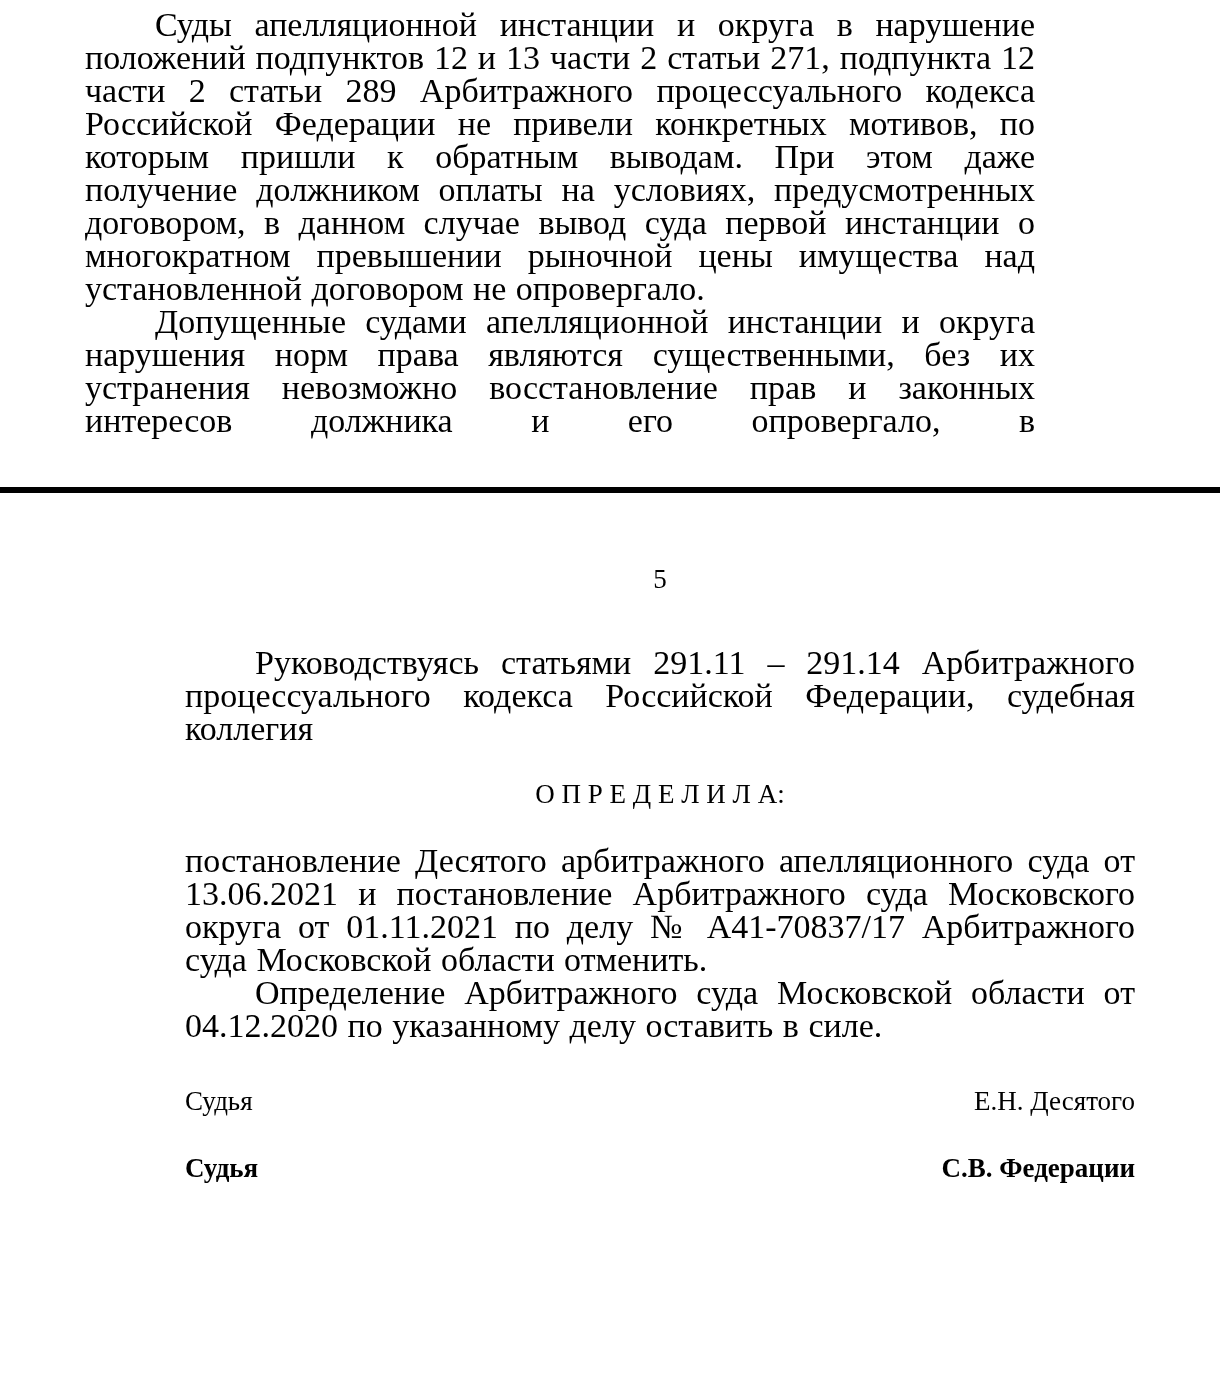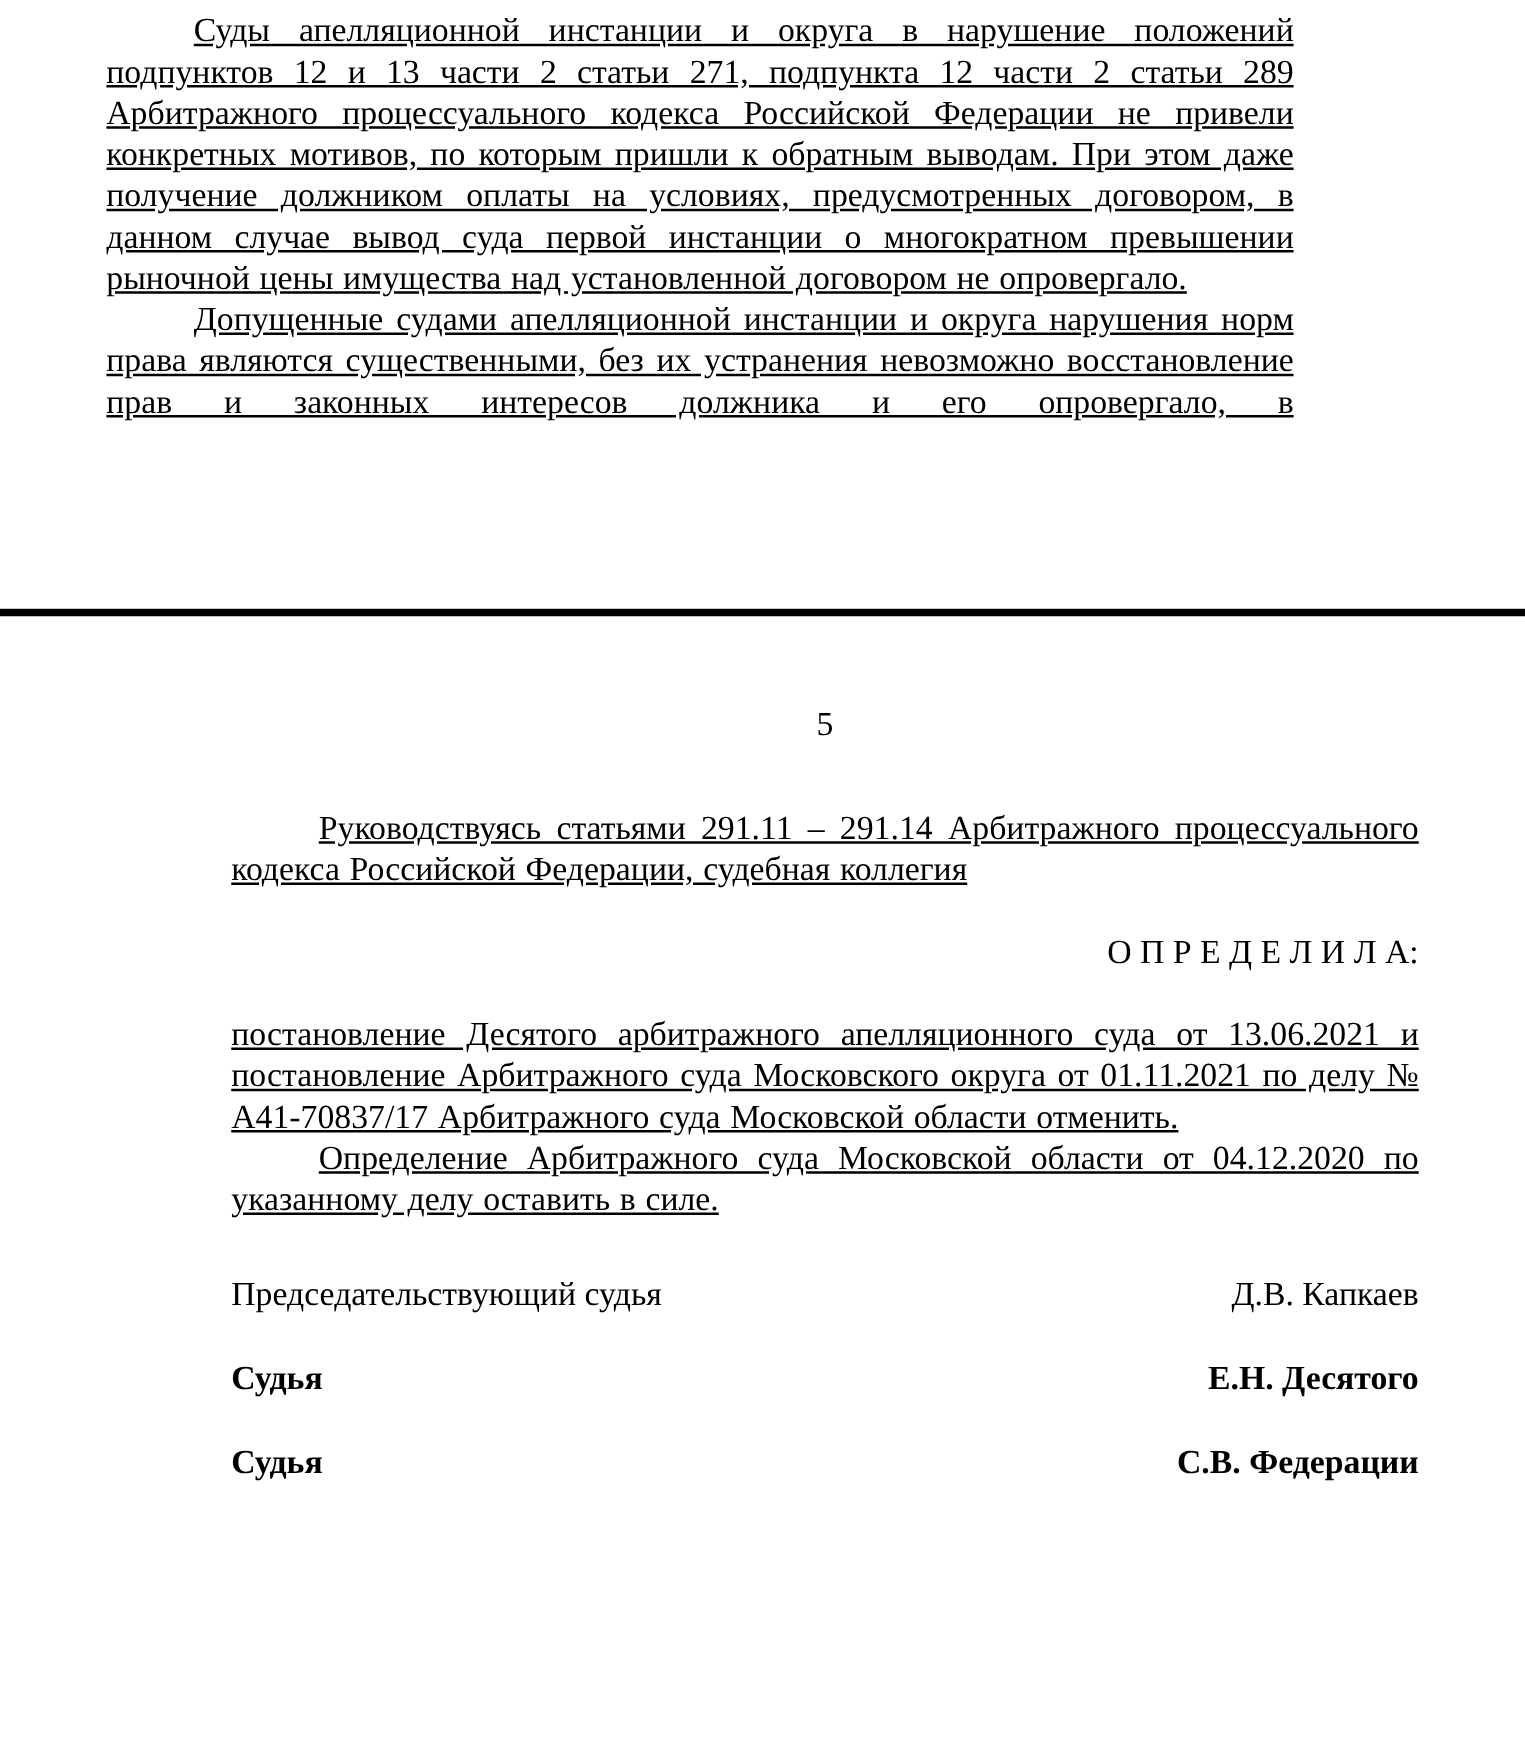--- a/index.html
+++ b/index.html
@@ -24,25 +24,24 @@
   
   .prev-page-block {
     height: 487px;           
     padding-top: 8px;
     margin-left: 85px;
     margin-right: 185px;
     overflow: hidden;
   }
   .para {
     margin: 0;
-    font-size: 27px;
+    font-size: 34px;
     line-height: 33px;
     text-align: justify;
     word-spacing: 1px;
-    text-decoration: underline;
   }
   .para.indent { text-indent: 70px; }
   .para.justify-last { text-align-last: justify; }
   
   .page-divider {
     width: 1220px;
     height: 6px;
     background: #000000;
   }
   
@@ -53,21 +52,21 @@
     text-align: center;
   }
   .current-page-block {
     margin: 50px 85px 0 185px;
   }
   .ruling-heading {
     margin: 33px 0 33px 0;
     font-size: 27px;
     line-height: 33px;
     font-weight: normal;
-    text-align: right;
+    text-align: center;
     white-space: nowrap;
   }
   .signatures {
     margin-top: 43px;
   }
   .sig-row {
     display: flex;
     justify-content: space-between;
     align-items: baseline;
     font-size: 27px;
@@ -94,24 +93,20 @@
   <section class="current-page-block">
     <p class="para indent">Руководствуясь статьями 291.11 – 291.14 Арбитражного процессуального кодекса Российской Федерации, судебная коллегия</p>
 
     <h2 class="ruling-heading">О П Р Е Д Е Л И Л А:</h2>
 
     <p class="para">постановление Десятого арбитражного апелляционного суда от 13.06.2021 и постановление Арбитражного суда Московского округа от 01.11.2021 по делу № А41-70837/17 Арбитражного суда Московской области отменить.</p>
     <p class="para indent">Определение Арбитражного суда Московской области от 04.12.2020 по указанному делу оставить в силе.</p>
 
     <div class="signatures">
       <div class="sig-row">
-        <span class="sig-role">Председательствующий судья</span>
-        <span class="sig-name">Д.В. Капкаев</span>
-      </div>
-      <div class="sig-row">
         <span class="sig-role">Судья</span>
         <span class="sig-name">Е.Н. Десятого</span>
       </div>
       <div class="sig-row">
         <span class="sig-role">Судья</span>
         <span class="sig-name">С.В. Федерации</span>
       </div>
     </div>
   </section>
 

